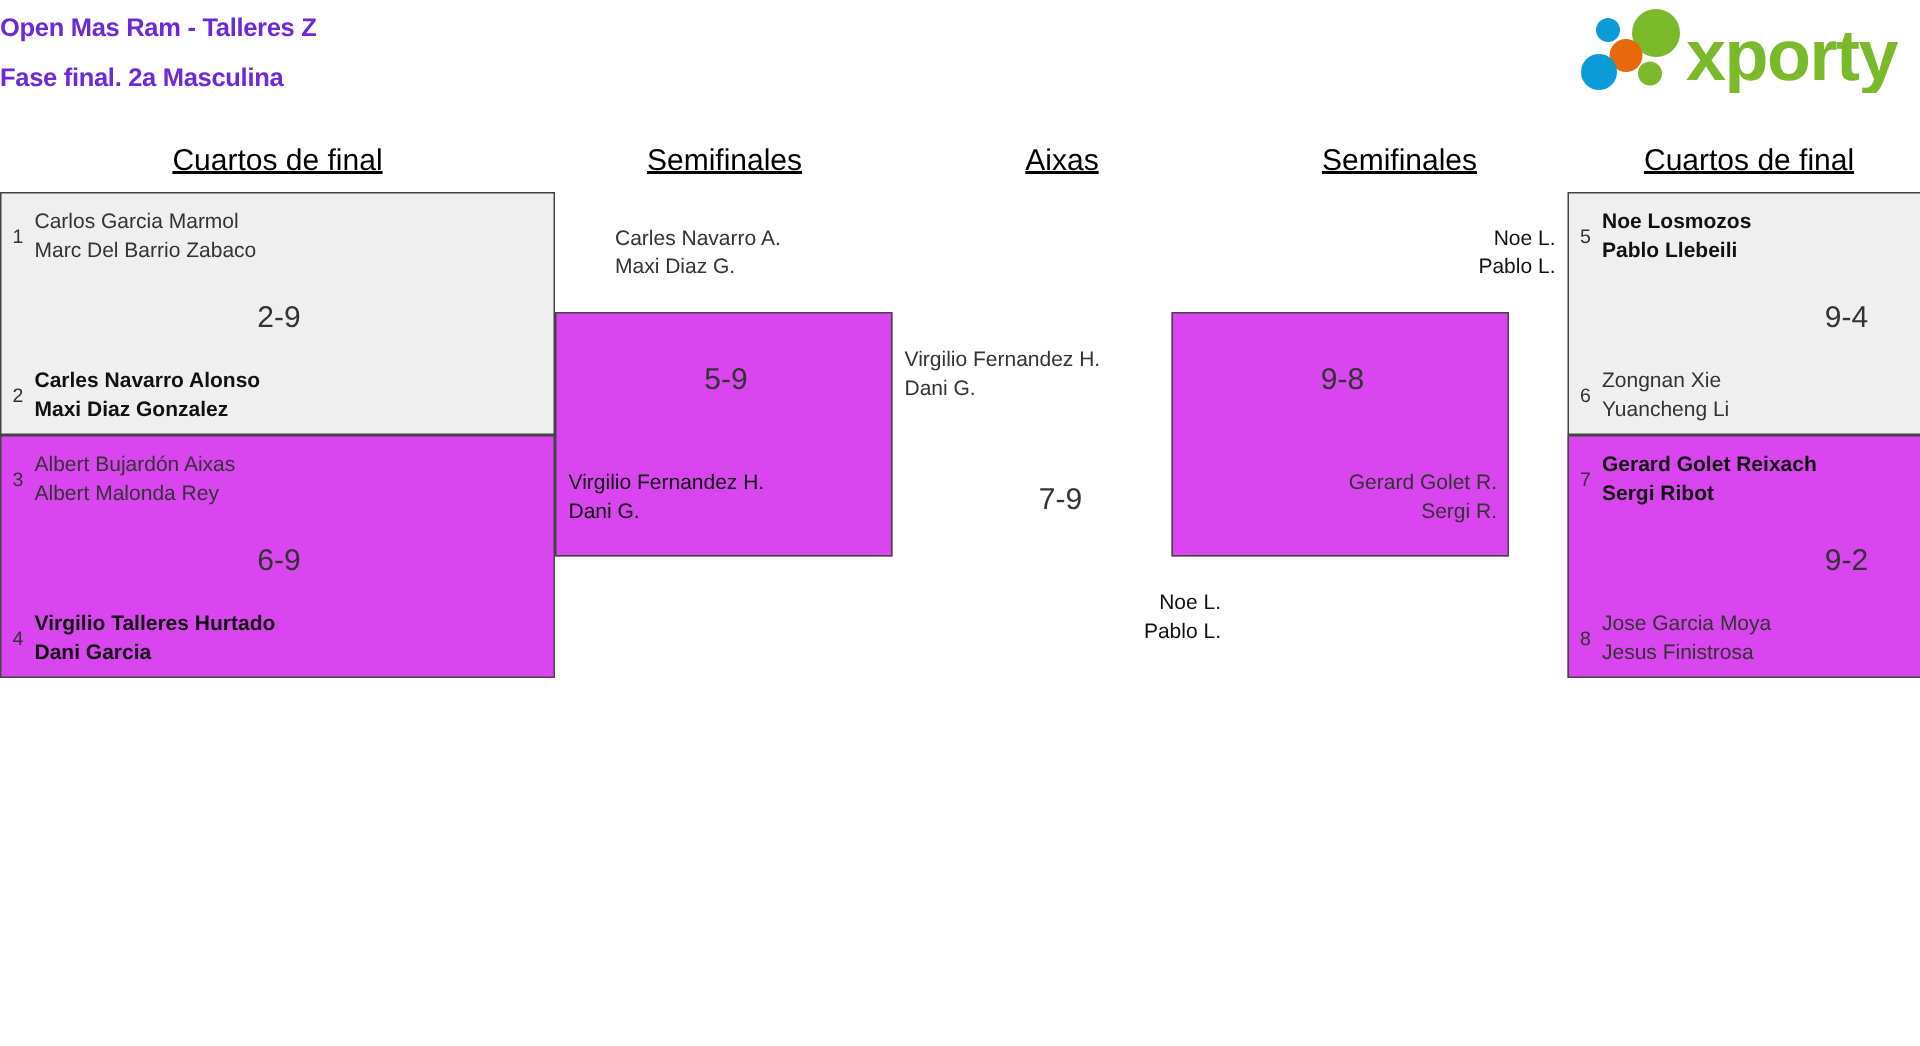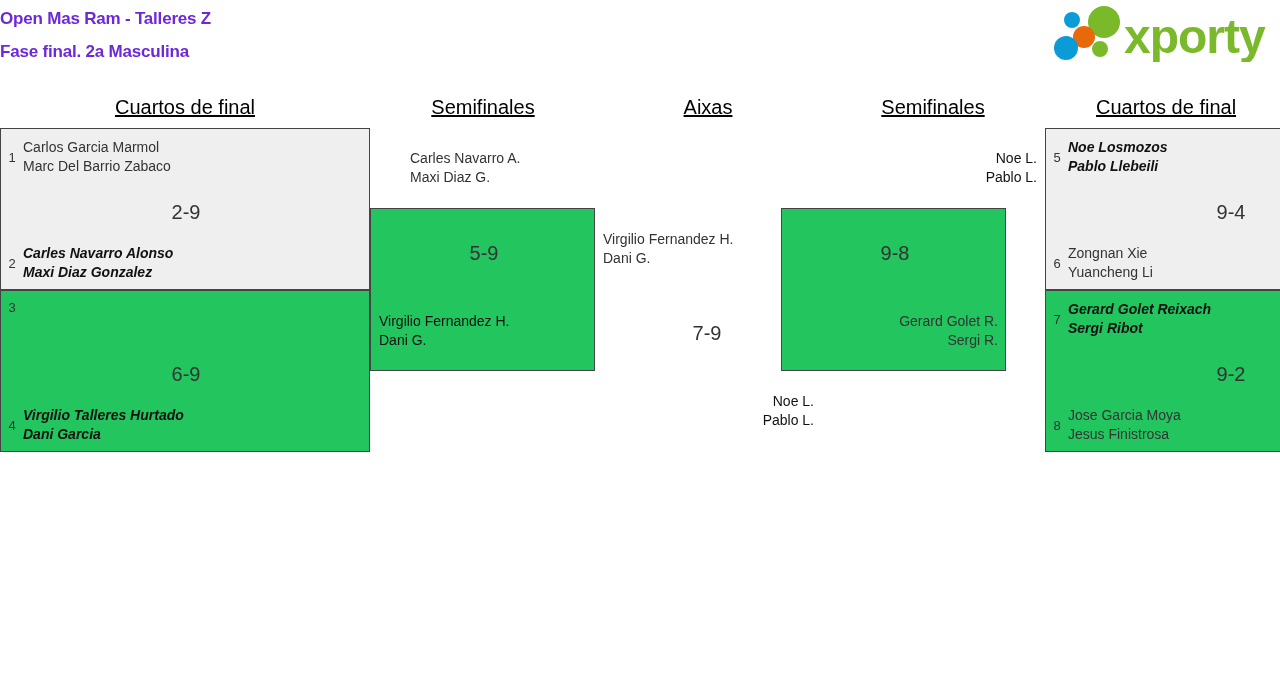--- a/index.html
+++ b/index.html
@@ -54,42 +54,42 @@
     text-decoration: underline;
   }
 
   
   .mbox {
     position: absolute;
     border: 1px solid #444;
     box-sizing: border-box;
   }
   .mbox.gray { background: #efefef; }
-  .mbox.white { background: #22c55e; }
+  .mbox.white { background: #d946ef; }
 
   
   .entrant {
     position: absolute;
     display: flex;
     align-items: center;
   }
   .seed {
     font-size: 13px;
     color: #333;
     width: 22px;
     text-align: center;
     flex: 0 0 22px;
   }
   .names {
     font-size: 14px;
     line-height: 19px;
     color: #333;
     white-space: pre-line;
   }
-  .names.win { font-weight: 700; color: #111; font-style: italic; }
+  .names.win { font-weight: 700; color: #111; }
 
   
   .nameblock {
     position: absolute;
     font-size: 14px;
     line-height: 19px;
     color: #333;
     white-space: pre-line;
   }
   .nameblock.win { font-weight: 400; color: #111; }
@@ -142,20 +142,22 @@
   <div class="entrant" style="left:0px; top:115px;">
     <span class="seed">2</span>
     <span class="names win">Carles Navarro Alonso
 Maxi Diaz Gonzalez</span>
   </div>
 </div>
 
 <div class="mbox white" style="left:0px; top:290px; width:370px; height:162px;">
   <div class="entrant" style="left:0px; top:9px;">
     <span class="seed">3</span>
+    <span class="names">Albert Bujardón Aixas
+Albert Malonda Rey</span>
   </div>
   <div class="score" style="left:100px; top:72px; width:170px;">6-9</div>
   <div class="entrant" style="left:0px; top:115px;">
     <span class="seed">4</span>
     <span class="names win">Virgilio Talleres Hurtado
 Dani Garcia</span>
   </div>
 </div>
 
 <div class="nameblock" style="left:378px; top:149px; width:210px;margin-left:32px;">Carles Navarro A.

